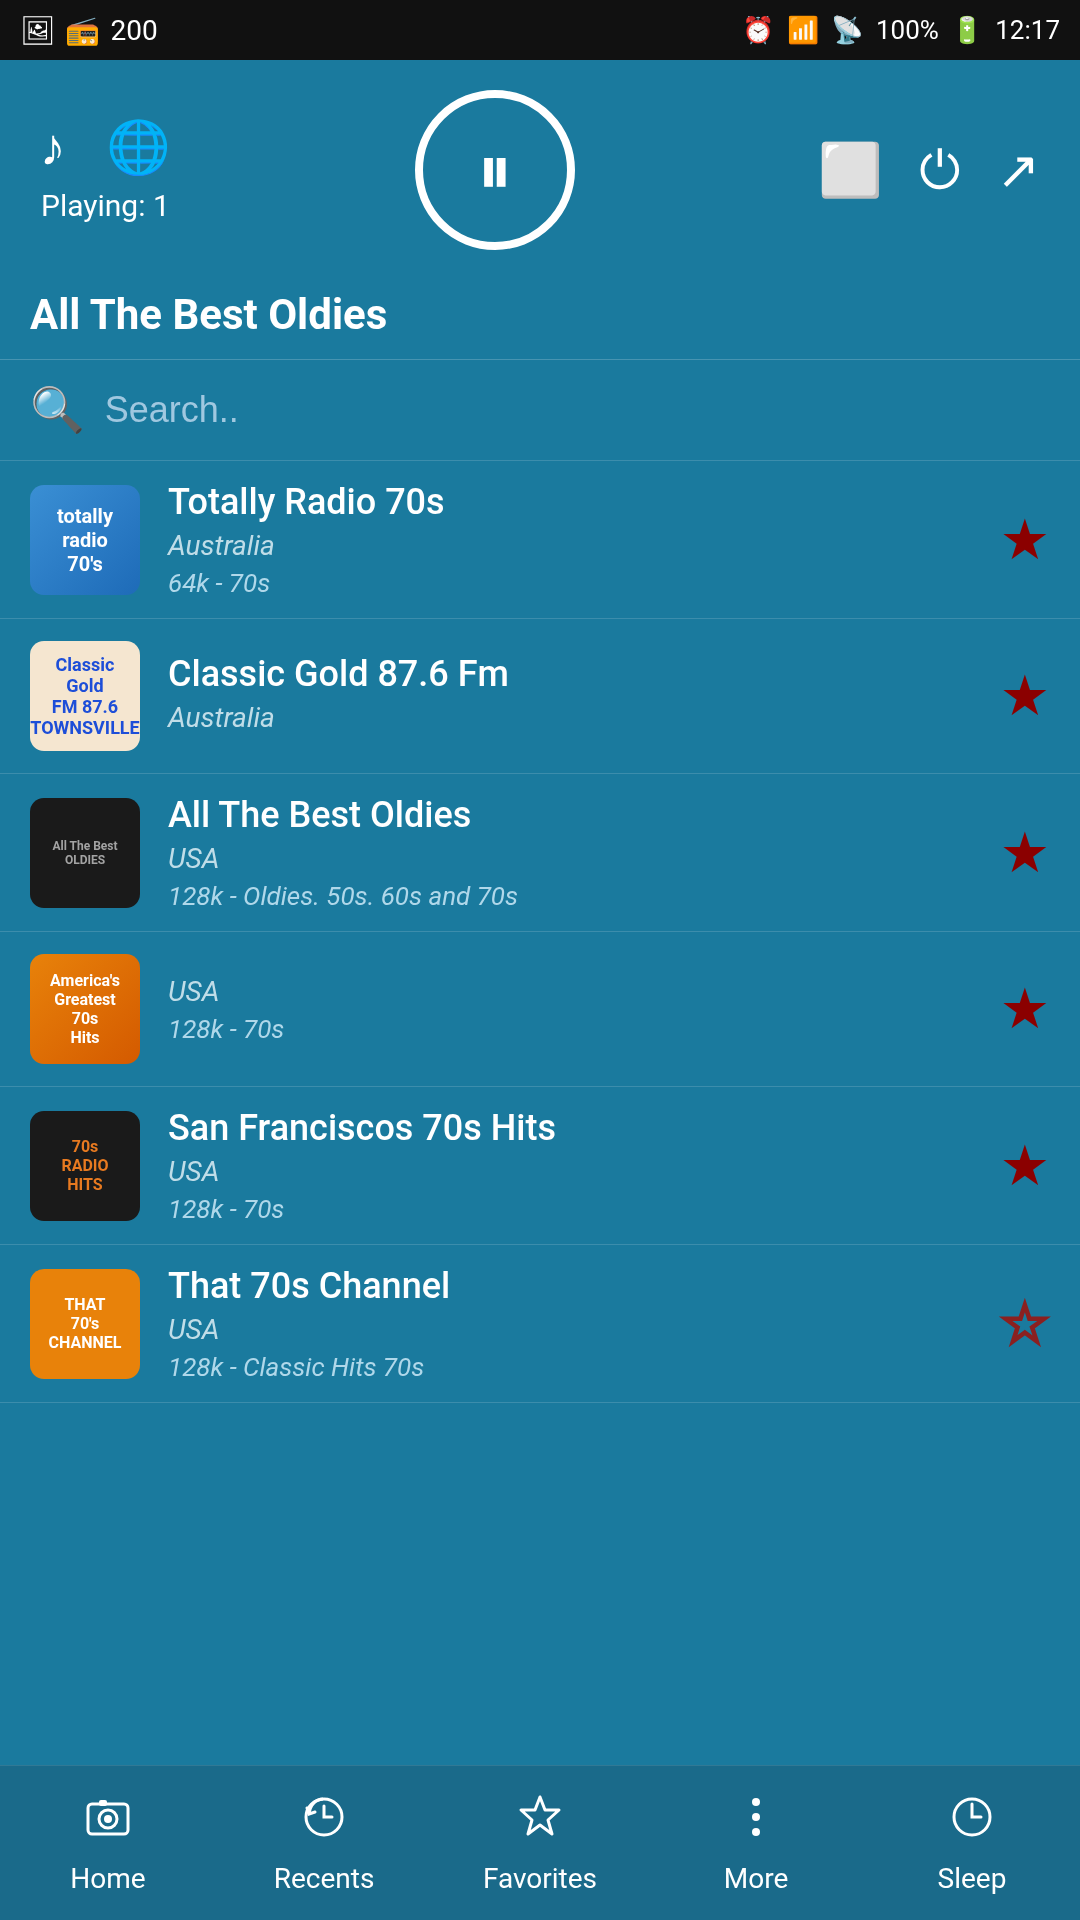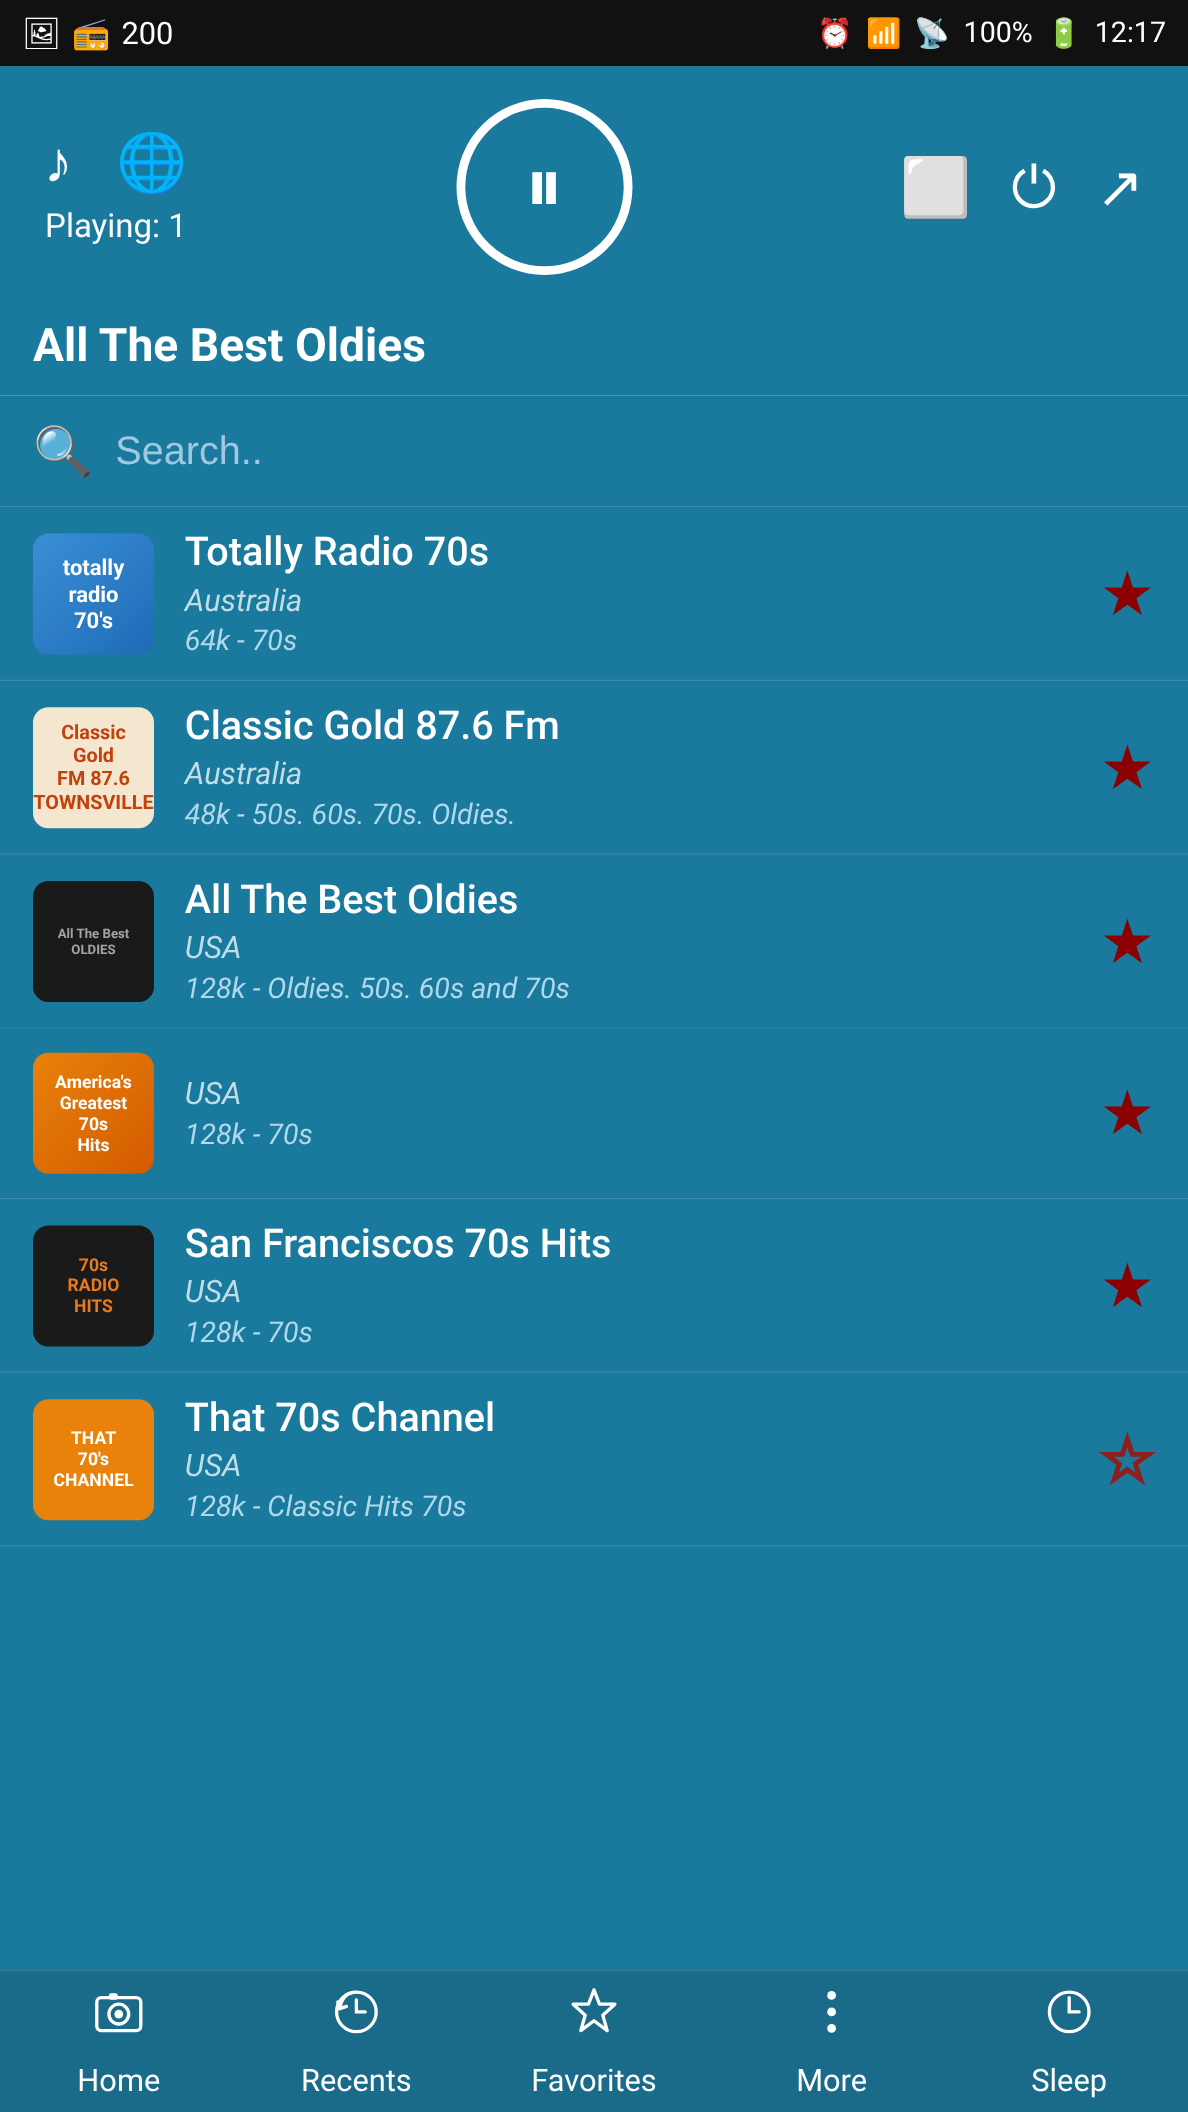--- a/index.html
+++ b/index.html
@@ -183,21 +183,21 @@
 
     
     .logo-totally {
       background: linear-gradient(135deg, #3a8fd4 0%, #1e6bb8 100%);
       color: #fff;
       font-size: 20px;
       line-height: 1.2;
     }
     .logo-classic {
       background: #f5e6d0;
-      color: #c2410c;
+      color: #1d4ed8;
       font-size: 18px;
     }
     .logo-oldies {
       background: #1a1a1a;
       color: #a3a3a3;
       font-size: 12px;
     }
     .logo-americas {
       background: linear-gradient(135deg, #e8820a 0%, #d45a00 100%);
       color: #fff;
@@ -212,21 +212,21 @@
       background: #e8820a;
       color: #fff;
       font-size: 16px;
     }
 
     
     #bottom-nav {
       position: absolute;
       bottom: 0;
       width: 100%;
-      height: 129px;
+      height: 155px;
       background: #1a6a8a;
       display: flex;
       align-items: center;
       justify-content: space-around;
       border-top: 1px solid rgba(255,255,255,0.1);
     }
     .nav-item {
       display: flex;
       flex-direction: column;
       align-items: center;
@@ -304,21 +304,20 @@
       <span class="star-icon star-filled">★</span>
     </div>
     <div class="station-item">
       <div class="station-logo logo-classic" style="white-space: pre;">Classic
 Gold
 FM 87.6
 TOWNSVILLE</div>
       <div class="station-info">
         <div class="station-name">Classic Gold 87.6 Fm</div>
         <div class="station-country">Australia</div>
-        <div class="station-meta">48k - 50s. 60s. 70s. Oldies.</div>
       </div>
       <span class="star-icon star-filled">★</span>
     </div>
     <div class="station-item">
       <div class="station-logo logo-oldies" style="white-space: pre;">All The Best
 OLDIES</div>
       <div class="station-info">
         <div class="station-name">All The Best Oldies</div>
         <div class="station-country">USA</div>
         <div class="station-meta">128k - Oldies. 50s. 60s and 70s</div>

